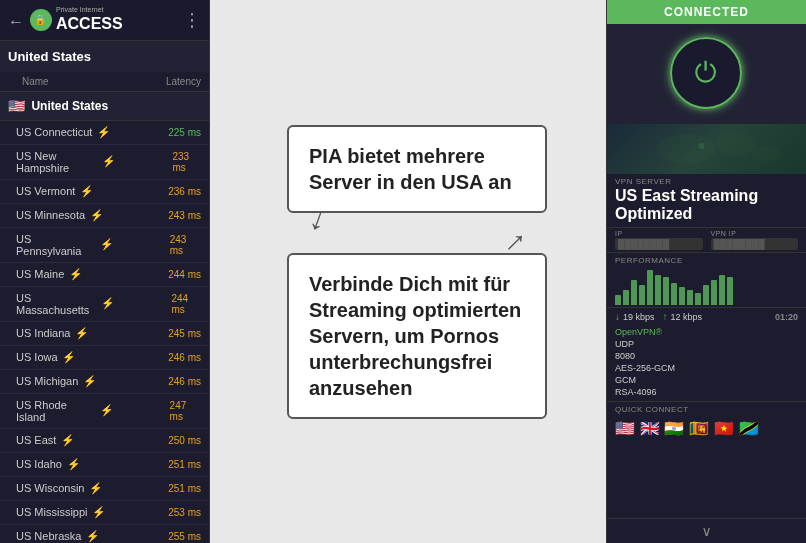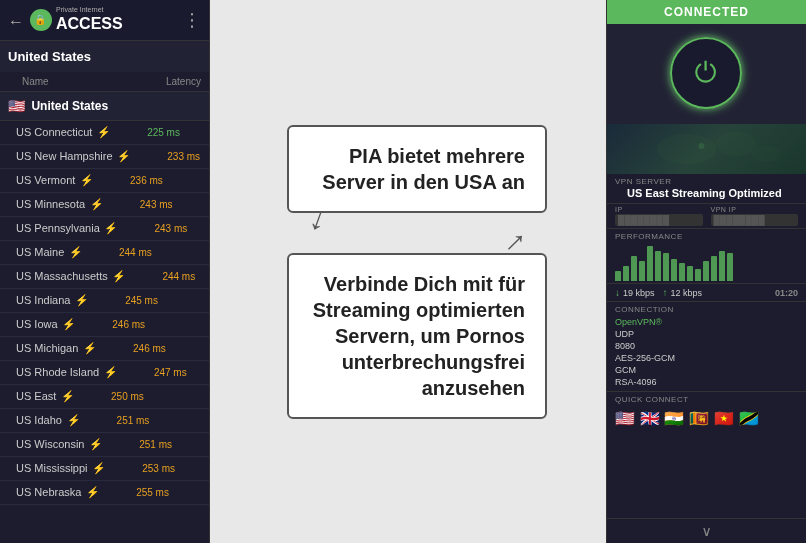--- a/index.html
+++ b/index.html
@@ -145,23 +145,25 @@
 
     .server-group-name {
       color: #fff;
       font-size: 12px;
       font-weight: bold;
     }
 
     .server-row {
       display: flex;
       align-items: center;
+      justify-content: space-between;
       padding: 5px 8px 5px 16px;
       border-bottom: 1px solid #2a2a3e;
       cursor: pointer;
+      gap: 20px;
     }
 
     .server-row-left {
       display: flex;
       align-items: center;
       gap: 5px;
     }
 
     .server-name {
       color: #ccc;
@@ -194,21 +196,21 @@
       padding: 20px;
       gap: 20px;
       position: relative;
     }
 
     .callout-box {
       background: white;
       border: 2px solid #555;
       border-radius: 6px;
       padding: 16px 20px;
-      text-align: right;
+      text-align: left;
       max-width: 260px;
       position: relative;
       margin-left: 18px;
     }
 
     .callout-box.top {
       align-self: center;
     }
 
     .callout-box.bottom {
@@ -304,23 +306,23 @@
 
     .vpn-server-label {
       font-size: 8px;
       color: #888;
       text-transform: uppercase;
       padding: 3px 8px 1px;
       letter-spacing: 0.5px;
     }
 
     .vpn-server-value {
-      font-size: 11px;
+      font-size: 16px;
       color: #fff;
-      padding: 0 20px 4px;
+      padding: 0 8px 4px;
       font-weight: bold;
     }
 
     .ip-row {
       display: flex;
       padding: 2px 8px;
       gap: 8px;
       border-top: 1px solid #333;
     }
 
@@ -684,21 +686,20 @@
       <span class="stat-arrow stat-down">↓</span>
       <span class="stat-value">19 kbps</span>
     </div>
     <div class="stat-item">
       <span class="stat-arrow stat-up">↑</span>
       <span class="stat-value">12 kbps</span>
     </div>
     <span class="stat-timer">01:20</span>
   </div>
 
-  <div class="connection-label">CONNECTION</div>
 
   <div class="connection-grid">
     <span class="conn-item highlight">OpenVPN®</span>
     <span class="conn-item">UDP</span>
     <span class="conn-item">8080</span>
     <span class="conn-item">AES-256-GCM</span>
     <span class="conn-item">GCM</span>
     <span class="conn-item">RSA-4096</span>
   </div>
 

